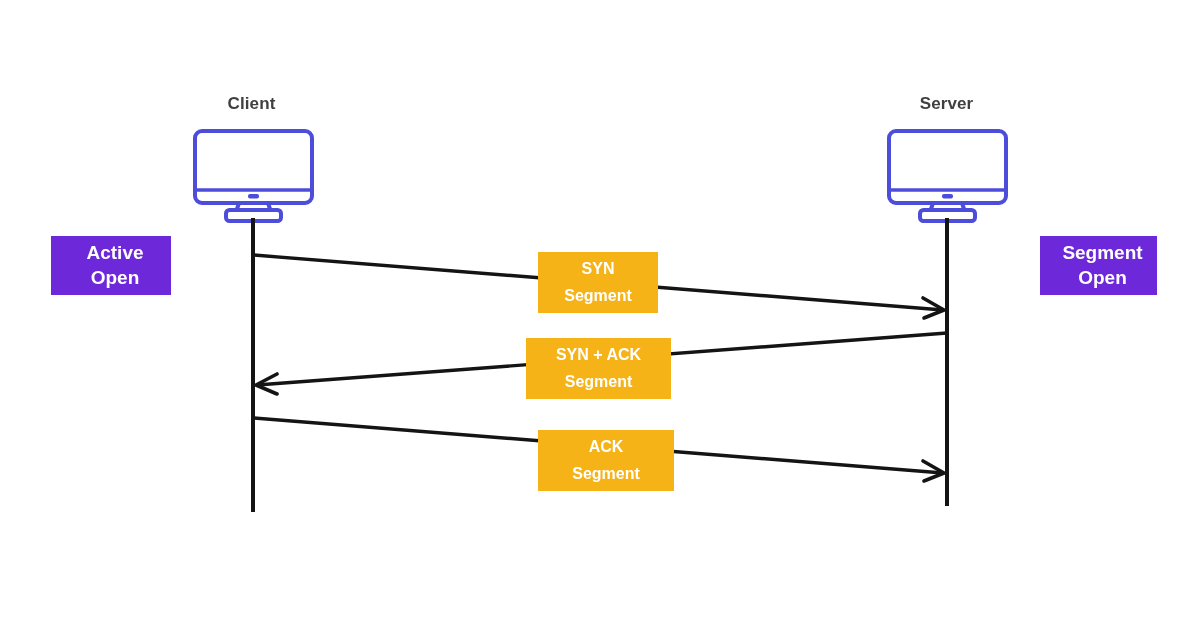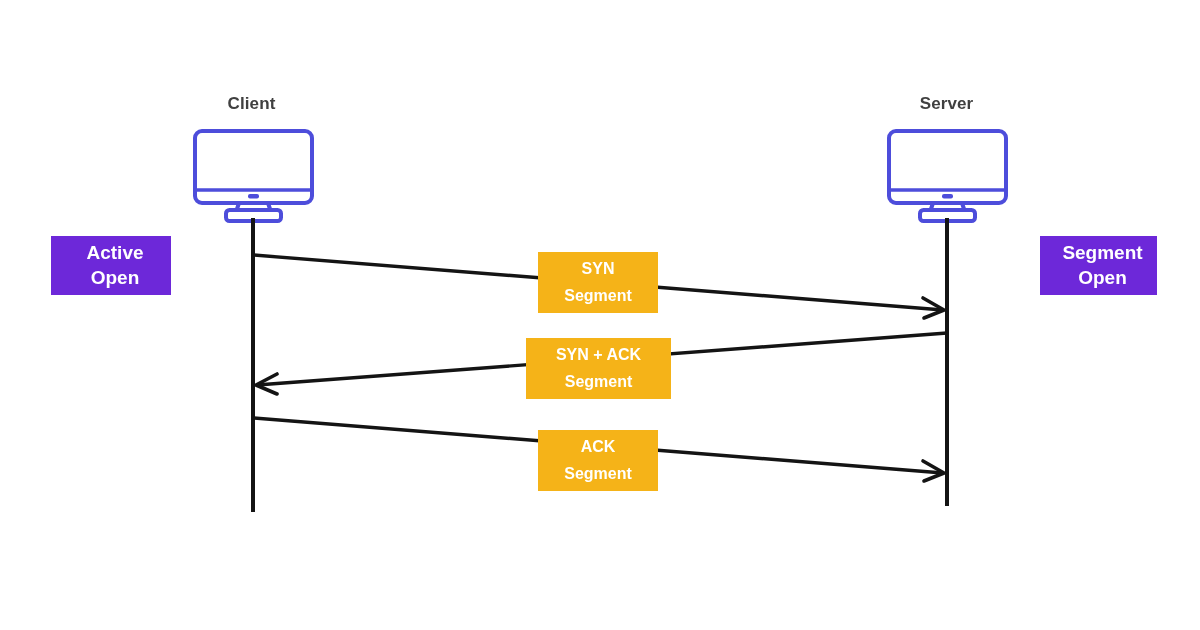--- a/index.html
+++ b/index.html
@@ -58,21 +58,21 @@
     font-size: 16px;
     font-weight: bold;
     line-height: 27px;
     text-align: center;
     box-sizing: border-box;
     padding: 3px 0 4px 0;
     white-space: nowrap;
   }
   #label-syn       { left: 538px; top: 252px; width: 120px; }
   #label-syn-ack   { left: 526px; top: 338px; width: 145px; text-align: center; }
-  #label-ack       { left: 538px; top: 430px; width: 120px; }
+  #label-ack       { left: 538px; top: 430px; width: 136px; }
 </style>
 </head>
 <body>
 
 <div id="canvas">
 
   <svg id="diagram-svg" viewBox="0 0 1200 630">
 
     <g>
       <rect x="195" y="131" width="117" height="72" rx="7" ry="7" fill="#ffffff" stroke="#4d4ddb" stroke-width="4"></rect>

